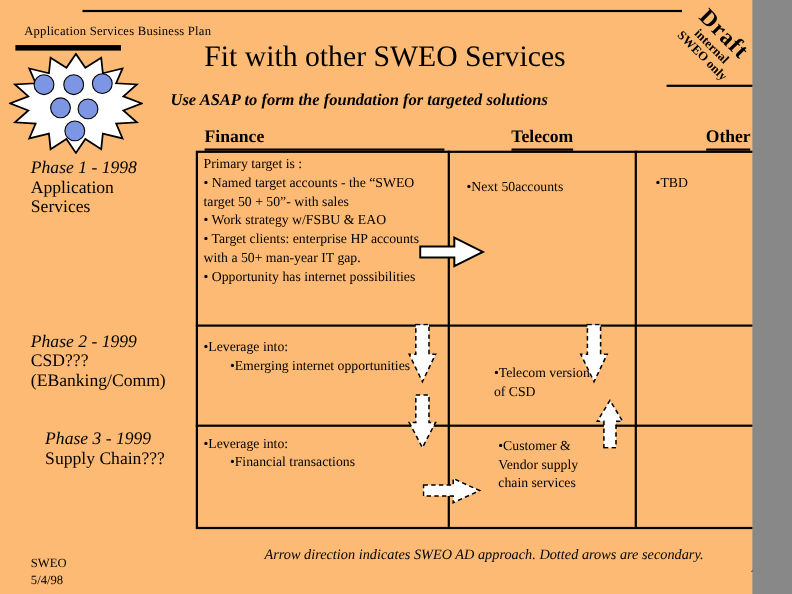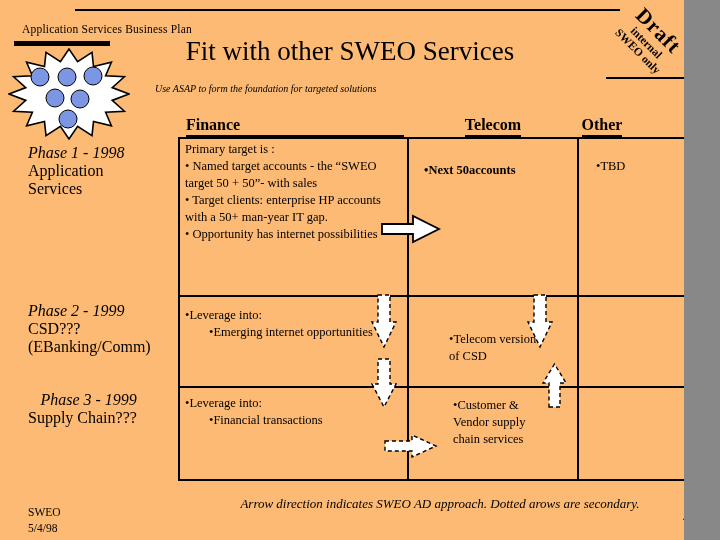--- a/index.html
+++ b/index.html
@@ -5,21 +5,21 @@
   html,body{margin:0;padding:0;background:#888;}
   .slide{
     position:relative;width:684px;height:540px;background:#fdba74;
     font-family:"Liberation Serif","DejaVu Serif",serif;color:#000;overflow:hidden;
   }
   .abs{position:absolute;}
   .rule{position:absolute;background:#000;}
   
   .eyebrow{left:22px;top:23px;font-size:11.5px;letter-spacing:.2px;}
   .title{left:140px;top:36px;width:420px;text-align:center;font-size:27px;}
-  .subtitle{left:155px;top:83px;font-size:10px;font-style:italic;font-weight:400;}
+  .subtitle{left:155px;top:83px;font-size:15px;font-style:italic;font-weight:700;}
   .draft-stamp{left:585px;top:16px;width:130px;text-align:center;
     transform:rotate(45deg);transform-origin:50% 50%;line-height:1.05;}
   .draft-main{font-size:21px;font-weight:bold;letter-spacing:1px;}
   .draft-sub{font-size:11.5px;font-weight:bold;}
   
   .star-wrap{left:8px;top:48px;width:122px;height:92px;}
   
   .phase-title{font-size:16px;font-style:italic;}
   .phase-line{font-size:16px;}
   .phase-note{font-size:13px;font-style:italic;line-height:1.45;}
@@ -67,21 +67,21 @@
 
   <div class="abs title">Fit with other SWEO Services</div>
   <div class="abs subtitle">Use ASAP to form  the foundation for targeted solutions</div>
 
   <div class="abs col-header" style="left:186px;width:222px;">
     <span class="hd" style="min-width:218px;">Finance</span>
   </div>
   <div class="abs col-header" style="left:408px;width:170px;text-align:center;">
     <span class="hd">Telecom</span>
   </div>
-  <div class="abs col-header" style="left:546px;width:112px;text-align:center;">
+  <div class="abs col-header" style="left:606px;width:112px;text-align:center;">
     <span class="hd">Other</span>
   </div>
 
   <div class="abs" style="left:178px;top:137px;width:510px;height:340px;border:2px solid #000;"></div>
   <div class="rule" style="left:407px;top:137px;width:2px;height:342px;"></div>
   <div class="rule" style="left:577px;top:137px;width:2px;height:342px;"></div>
   <div class="rule" style="left:178px;top:295px;width:512px;height:2px;"></div>
   <div class="rule" style="left:178px;top:386px;width:512px;height:2px;"></div>
 
   <div class="abs" style="left:28px;top:144px;">
@@ -89,32 +89,33 @@
     <div class="phase-line">Application</div>
     <div class="phase-line">Services</div>
   </div>
 
   <div class="abs" style="left:28px;top:302px;">
     <div class="phase-title">Phase 2 - 1999</div>
     <div class="phase-line">CSD???</div>
     <div class="phase-line">(EBanking/Comm)</div>
   </div>
 
-  <div class="abs" style="left:28px;top:391px;text-align:right;">
+  <div class="abs" style="left:41px;top:391px;">
     <div class="phase-title">Phase 3 - 1999</div>
     <div class="phase-line">Supply Chain???</div>
   </div>
 
   <div class="abs cell" style="left:185px;top:141px;width:219px;">
     <p>Primary target is :</p>
     <p>• Named target accounts - the “SWEO target 50 + 50”- with sales</p>
+    <p>• Work strategy w/FSBU &amp; EAO</p>
     <p>• Target clients: enterprise HP accounts with a 50+ man-year IT gap.</p>
     <p>• Opportunity has internet possibilities</p>
   </div>
-  <div class="abs cell" style="left:424px;top:162px;width:145px;font-weight:bold;">•Next 50accounts</div>
+  <div class="abs cell" style="left:424px;top:162px;width:145px;">•Next 50accounts</div>
   <div class="abs cell" style="left:596px;top:158px;width:85px;">•TBD</div>
 
   <div class="abs cell" style="left:185px;top:307px;width:215px;">
     <p>•Leverage into:</p>
     <p class="sub">•Emerging internet opportunities</p>
   </div>
   <div class="abs cell" style="left:449px;top:331px;width:98px;">•Telecom version of CSD</div>
 
   <div class="abs cell" style="left:185px;top:395px;width:215px;">
     <p>•Leverage into:</p>

